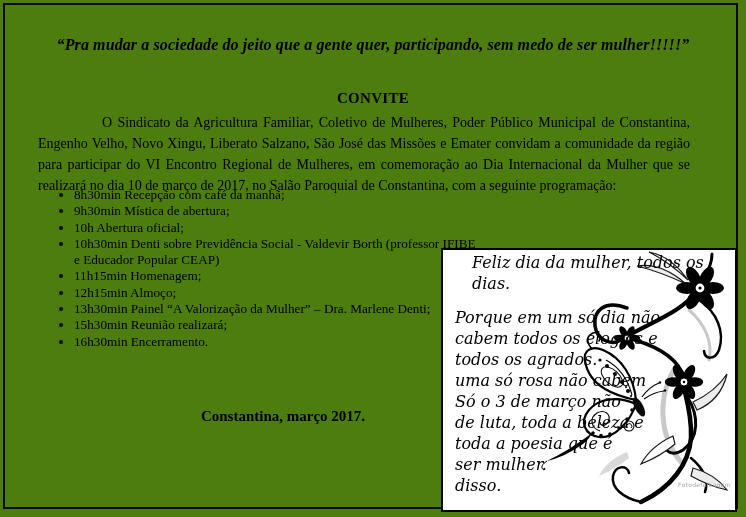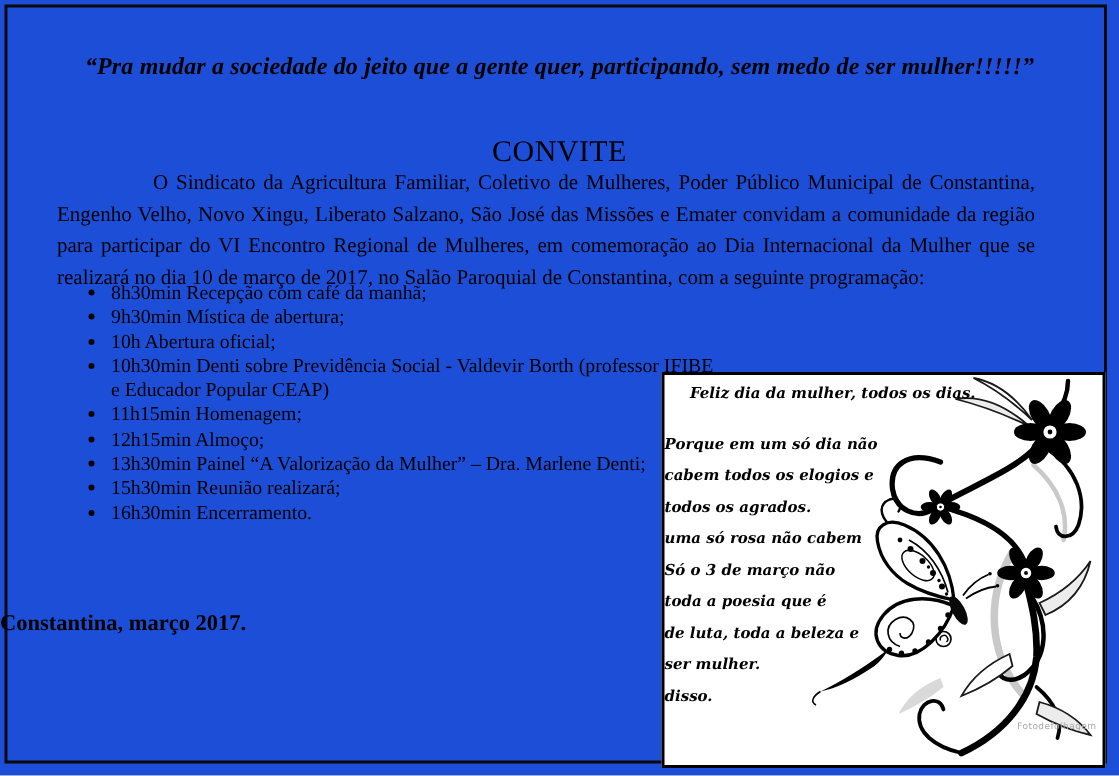--- a/index.html
+++ b/index.html
@@ -1,54 +1,54 @@
 <!DOCTYPE html>
 <html><head>
 <meta charset="utf-8">
 <style>
   html,body { margin:0; padding:0; background:#ffffff; }
   .page {
-    position:relative; width:746px; height:517px; background:#1d4ed8;
+    position:relative; width:746px; height:517px; background:#4d7c0f;
     font-family:"Liberation Serif", serif; color:#000; overflow:hidden;
   }
   .frame {
     position:absolute; left:3px; top:3px; width:735px; height:506px;
     border:2px solid #0a0a0a; box-sizing:border-box; pointer-events:none;
   }
   .quote {
     position:absolute; top:36px; left:0; width:746px; text-align:center;
     font-weight:bold; font-style:italic; font-size:16px; letter-spacing:0.1px;
   }
   .title {
     position:absolute; top:90px; left:0; width:746px; text-align:center;
-    font-weight:normal; font-size:20px; letter-spacing:0.3px;
+    font-weight:bold; font-size:15px; letter-spacing:0.3px;
   }
   .intro {
     position:absolute; top:112px; left:38px; width:652px; margin:0;
     font-size:14px; line-height:21px; text-align:justify; text-indent:64px;
   }
   .schedule {
     position:absolute; top:187px; left:0; width:600px; margin:0;
     padding:0 0 0 74px; list-style:disc outside;
     font-size:13.2px; line-height:16.3px;
   }
   .schedule li { white-space:pre-line; }
   .closing {
-    position:absolute; top:408px; left:0; width:566px; text-align:left;
+    position:absolute; top:408px; left:0; width:566px; text-align:center;
     font-weight:bold; font-size:15px;
   }
   .card {
     position:absolute; left:441px; top:248px; width:296px; height:264px;
     border:2px solid #000; box-sizing:border-box; background:#fff;
   }
   .illustration { position:absolute; right:0; top:0; width:292px; height:258px; z-index:1; }
   .poem {
-    position:absolute; left:0; top:2px; width:274px; z-index:2;
-    font-family:"DejaVu Serif", serif; font-style:italic; font-weight:bold;
-    font-size:10px; line-height:21px;
+    position:absolute; left:12px; top:2px; width:274px; z-index:2;
+    font-family:"DejaVu Serif", serif; font-style:italic; font-weight:normal;
+    font-size:16px; line-height:21px;
   }
   .poem-line:first-child { padding-left:17px; margin-bottom:13px; }
   .watermark {
     position:absolute; right:4px; bottom:22px; z-index:2;
     font-family:"DejaVu Sans", sans-serif; font-size:6px; color:#a6a6a6;
     letter-spacing:0.3px;
   }
 </style>
 </head>
 <body>
@@ -180,21 +180,21 @@
       </g>
     </svg>
 
     <div class="poem">
         <div class="poem-line">Feliz dia da mulher, todos os dias.</div>
         <div class="poem-line">Porque em um só dia não</div>
         <div class="poem-line">cabem todos os elogios e</div>
         <div class="poem-line">todos os agrados.</div>
         <div class="poem-line">uma só rosa não cabem</div>
         <div class="poem-line">Só o 3 de março não</div>
+        <div class="poem-line">de luta, toda a beleza e</div>
         <div class="poem-line">toda a poesia que é</div>
-        <div class="poem-line">de luta, toda a beleza e</div>
         <div class="poem-line">ser mulher.</div>
         <div class="poem-line">disso.</div>
       </div>
 
     <div class="watermark">Fotodefolhagem</div>
   </div>
 </div>
 
 </body></html>

